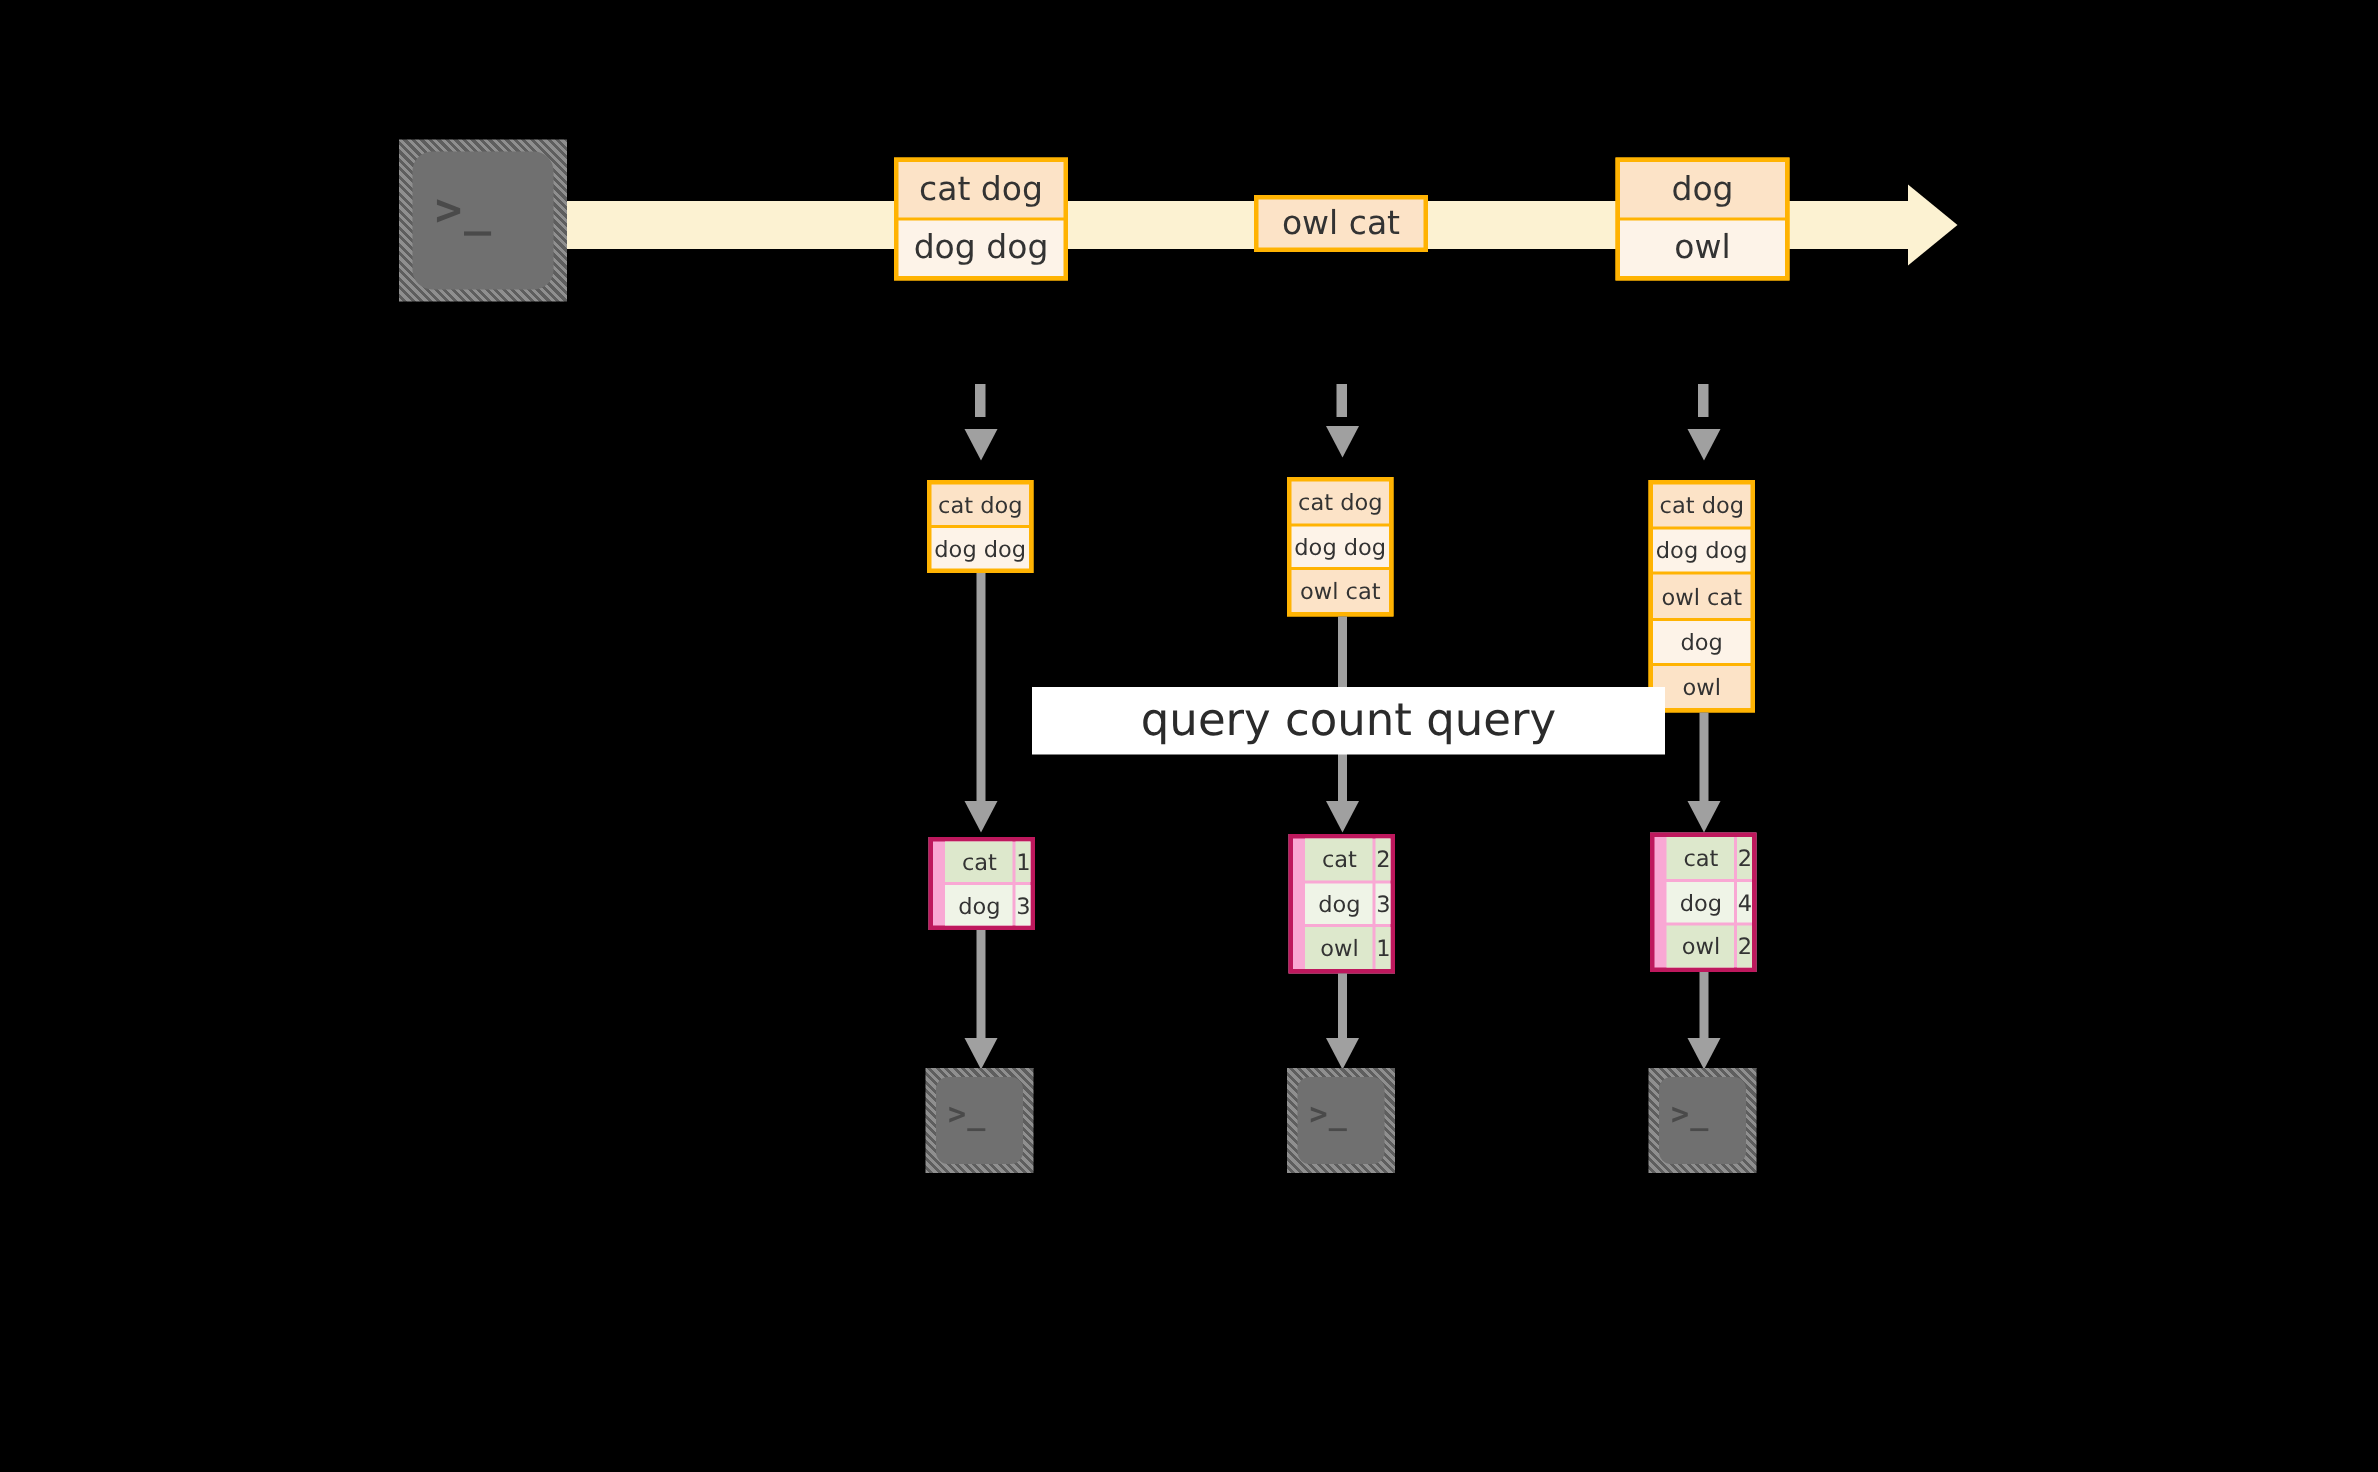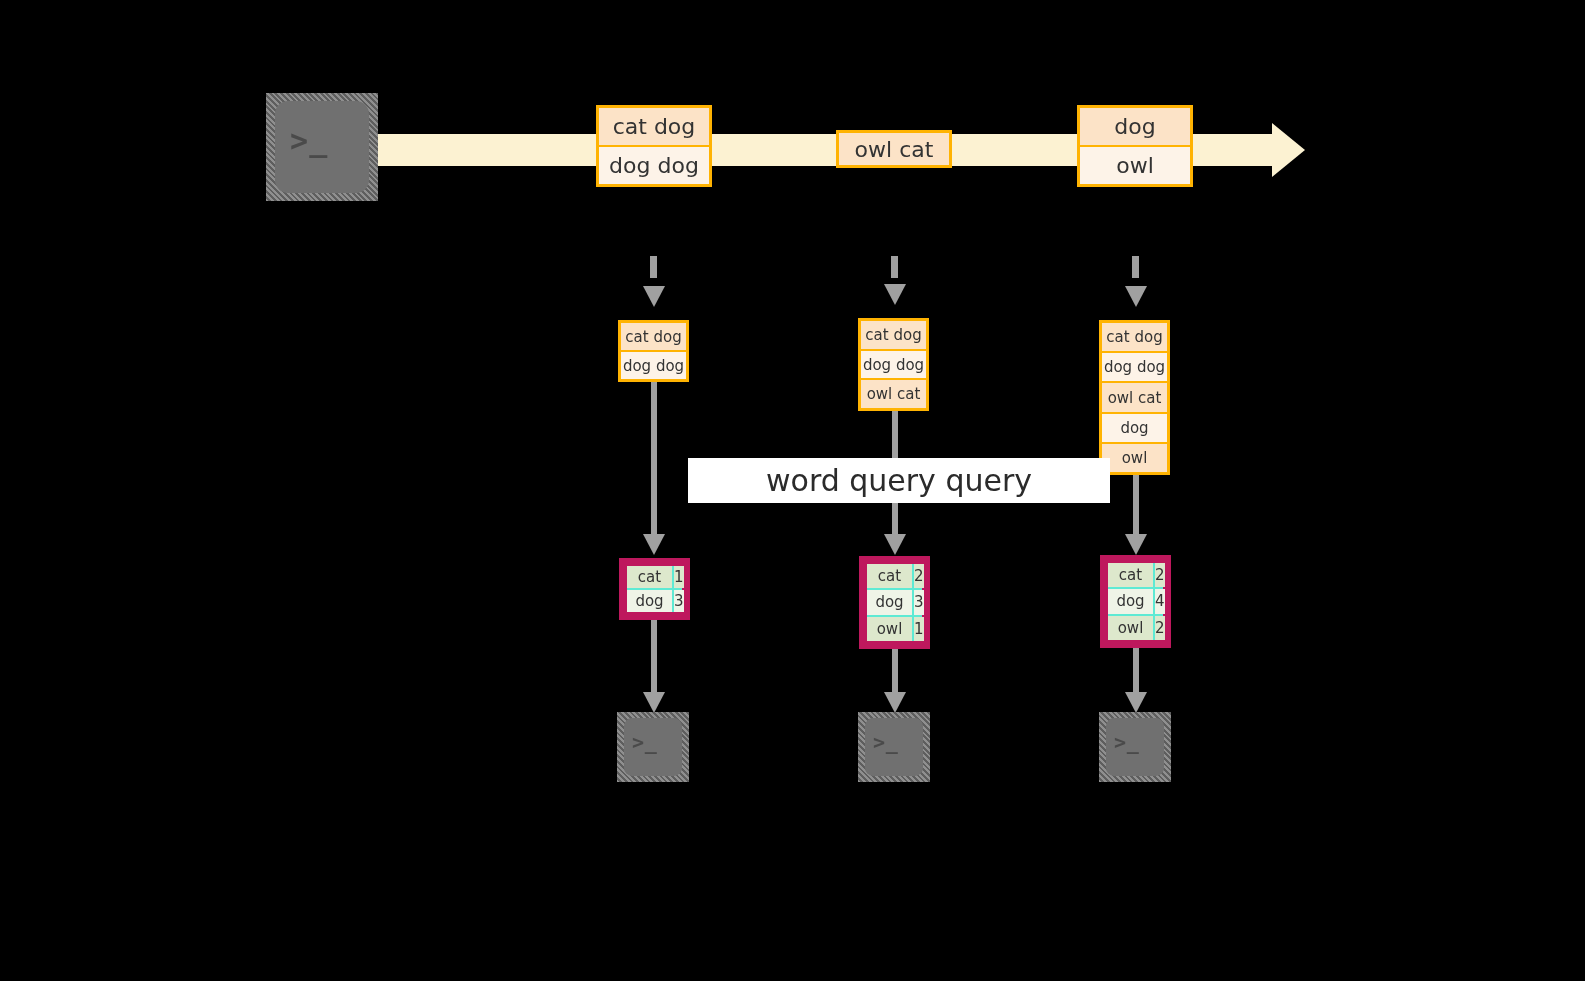--- a/index.html
+++ b/index.html
@@ -71,24 +71,25 @@
     white-space: nowrap;
     overflow: hidden;
   }
   .recbox .cell.dark  { background: #FCE3C7; }
   .recbox .cell.light { background: #FDF3E8; }
   .recbox .cell + .cell { margin-top: 2px; }
 
   
   .kvtable {
     position: absolute;
-    border: 8px solid #be185d;
-    background: #5eead4;
+    border: 3px solid #be185d;
+    background: #f9a8d4;
     display: flex;
     flex-direction: column;
+    align-items: flex-end;
   }
   .kvtable .row {
     flex: 1 1 auto;
     display: flex;
   }
   .kvtable .row + .row { margin-top: 2px; }
   .kvtable .k, .kvtable .v {
     display: flex;
     align-items: center;
     justify-content: center;
@@ -274,16 +275,16 @@
     <div class="shaft-solid" style="left:8px; top:0; width:6px; height:48px;"></div>
     <div class="head-down" style="left:0px; top:44px;"></div>
   </div>
 
   <div class="terminal" style="left:1099px; top:712px; width:72px; height:70px;">
     <div class="inner" style="left:7px; top:6px; right:7px; bottom:6px;"></div>
     <div class="glyph" style="left:15px; top:20px; font-size:20px;">&gt;_</div>
   </div>
 
   <div class="label-band" style="left:688px; top:458px; width:422px; height:45px;">
-    <span style="font-size:30px;">word query query</span>
+    <span style="font-size:30px;">query count query</span>
   </div>
 
 </div>
 
 </body></html>

